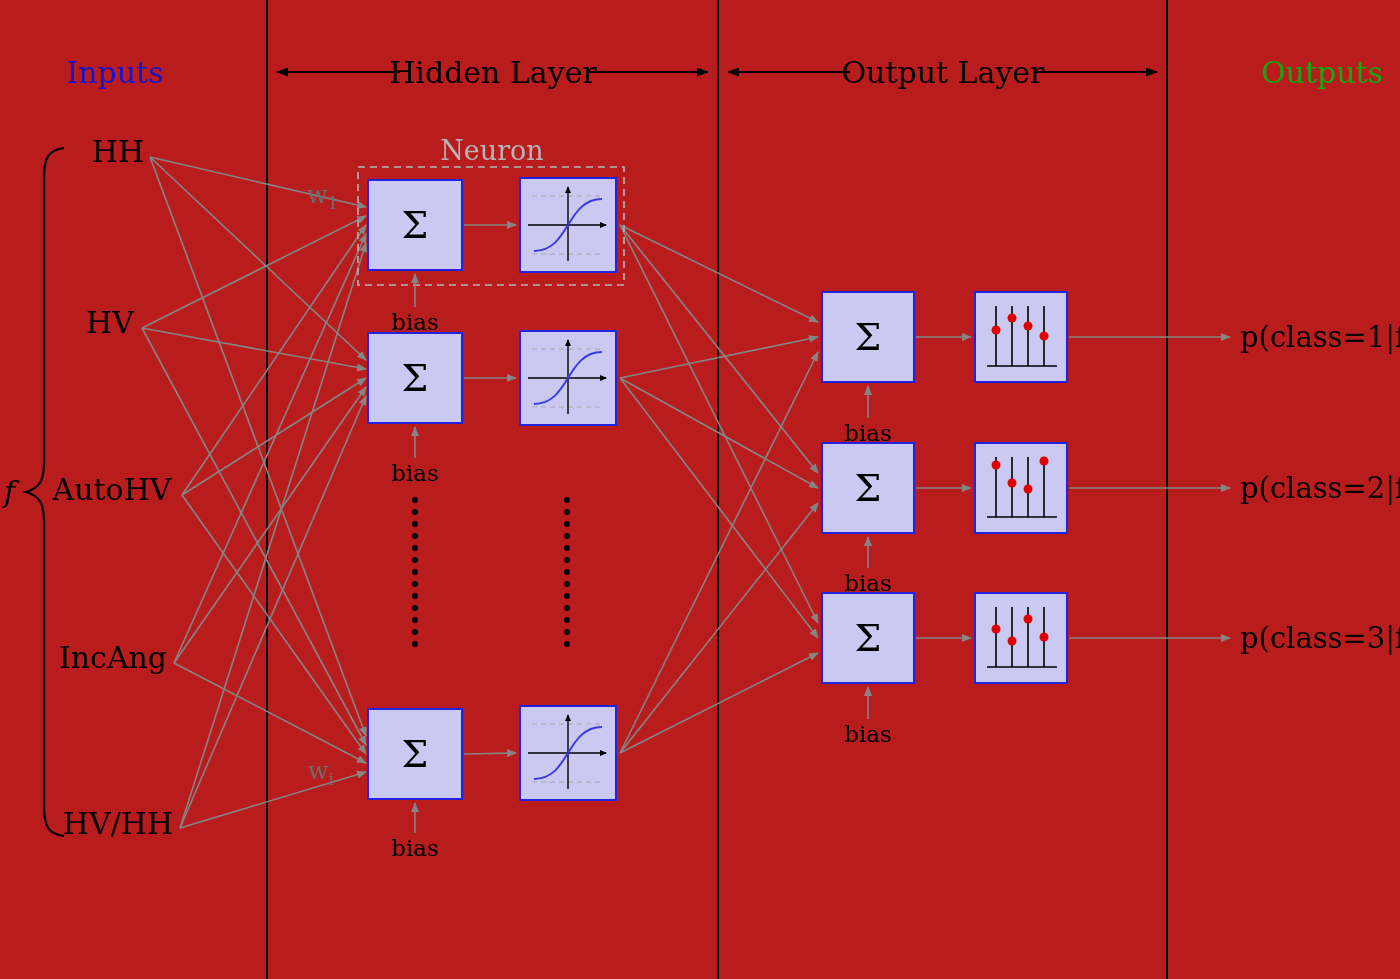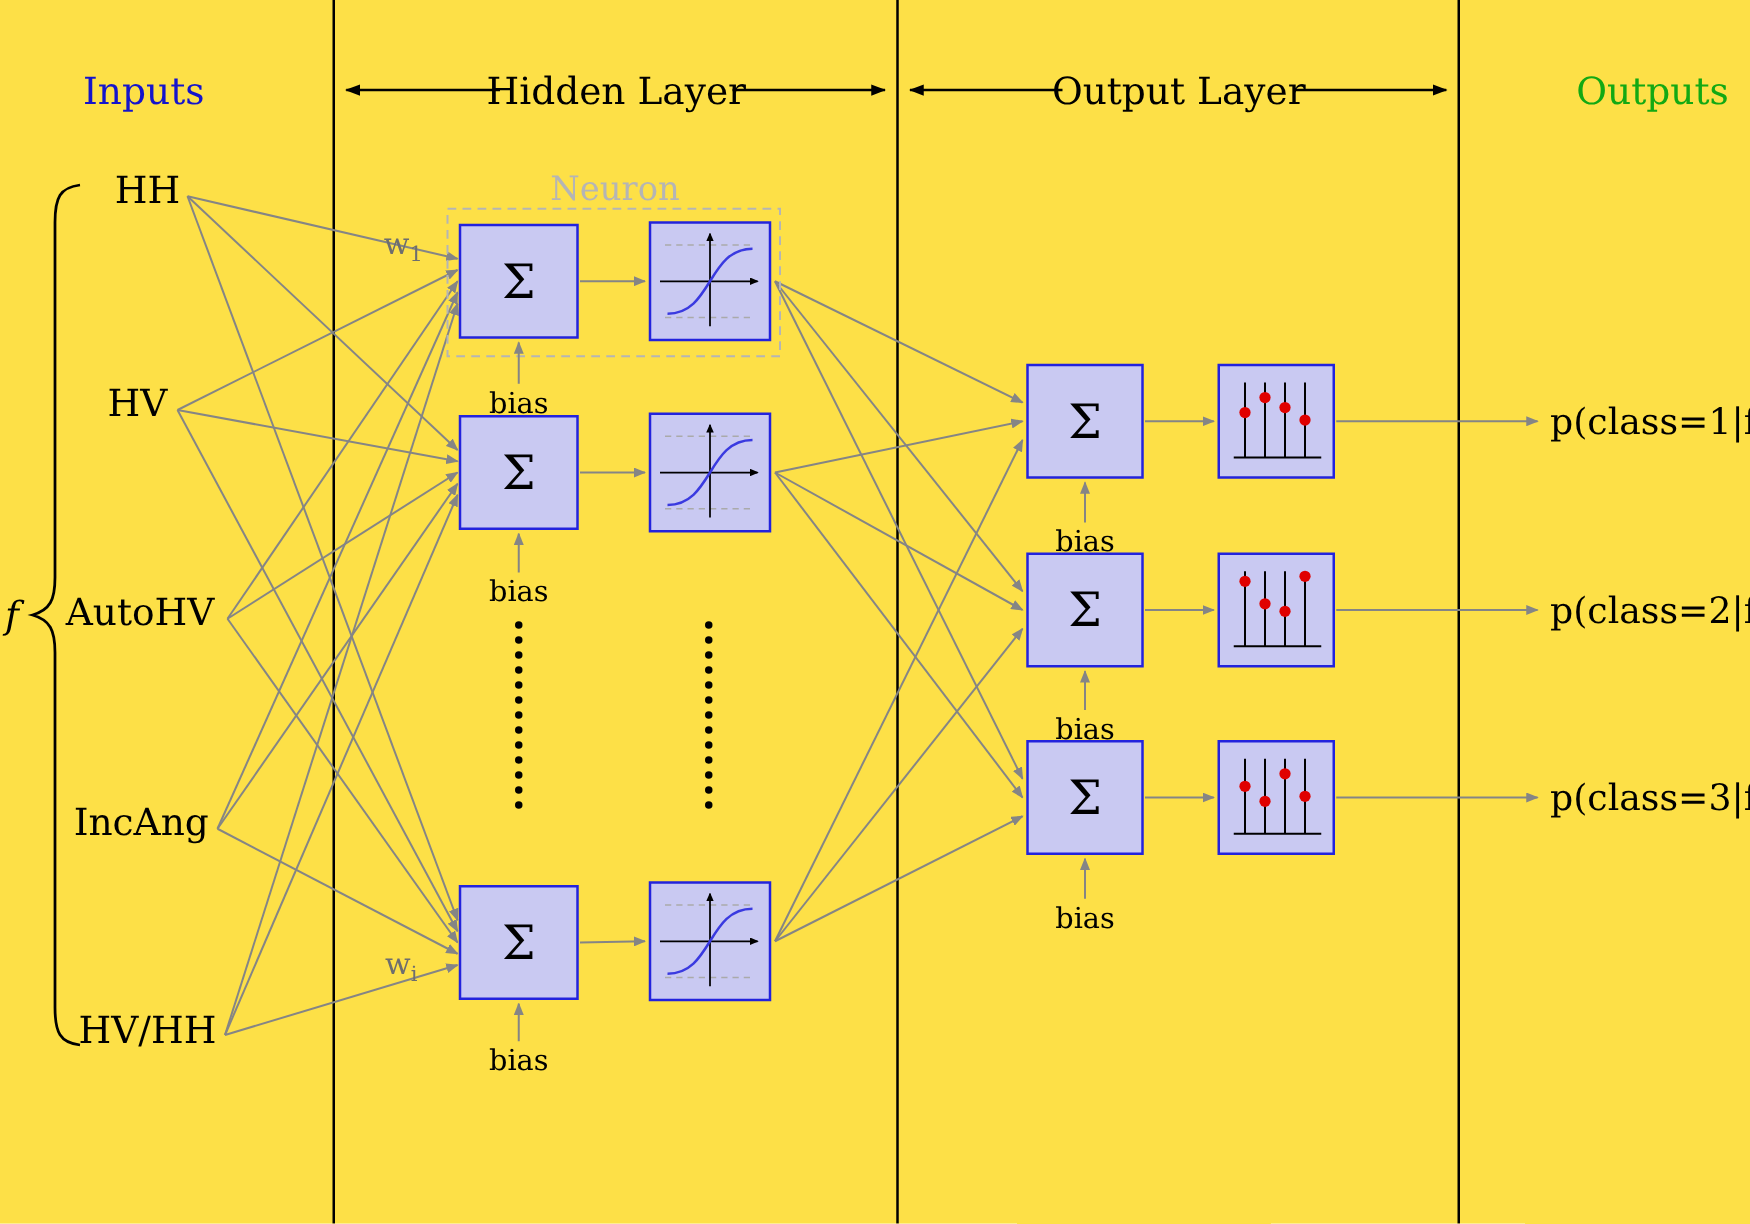--- a/index.html
+++ b/index.html
@@ -1,16 +1,16 @@
 <!DOCTYPE html>
 <html style="--inputs-header: #1414cc; --outputs-header: #13a913; --node-fill: #c9c9f2; --node-stroke: #2323dd; --connection-gray: #858585; --activation-curve: #3a3ae0; --stem-dot-red: #e00000; --neuron-dashed: #b5b5b5;"><head>
 <meta charset="utf-8">
 <style>
   html,body{margin:0;padding:0;background:#ffffff;}
-  .stage{width:1400px;height:979px;position:relative;background:#fde047;overflow:hidden;}
+  .stage{width:1400px;height:979px;position:relative;background:#b91c1c;overflow:hidden;}
   svg text{font-family:"DejaVu Serif","Liberation Serif",serif;}
   .hdr{font-size:30px;fill:#000;}
   .inputs-hdr{fill:var(--inputs-header);}
   .outputs-hdr{fill:var(--outputs-header);}
   .lbl{font-size:30px;fill:#000;}
   .flbl{font-size:30px;font-style:italic;fill:#000;}
   .node{fill:var(--node-fill);stroke:var(--node-stroke);stroke-width:2;}
   .sum{font-size:38px;fill:#000;}
   .bias{font-size:23px;fill:#000;}
   .outlbl{font-size:29px;fill:#000;}

